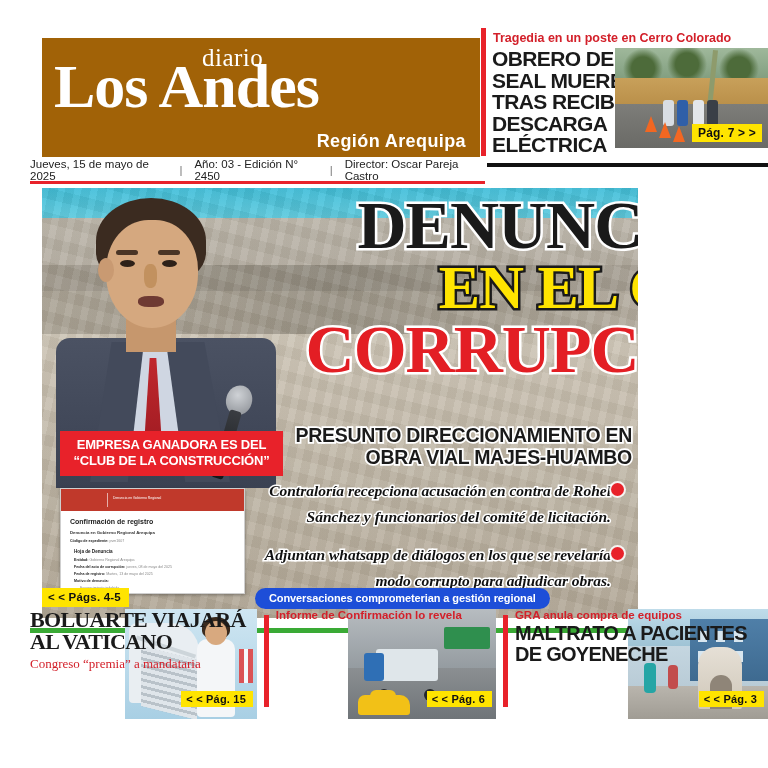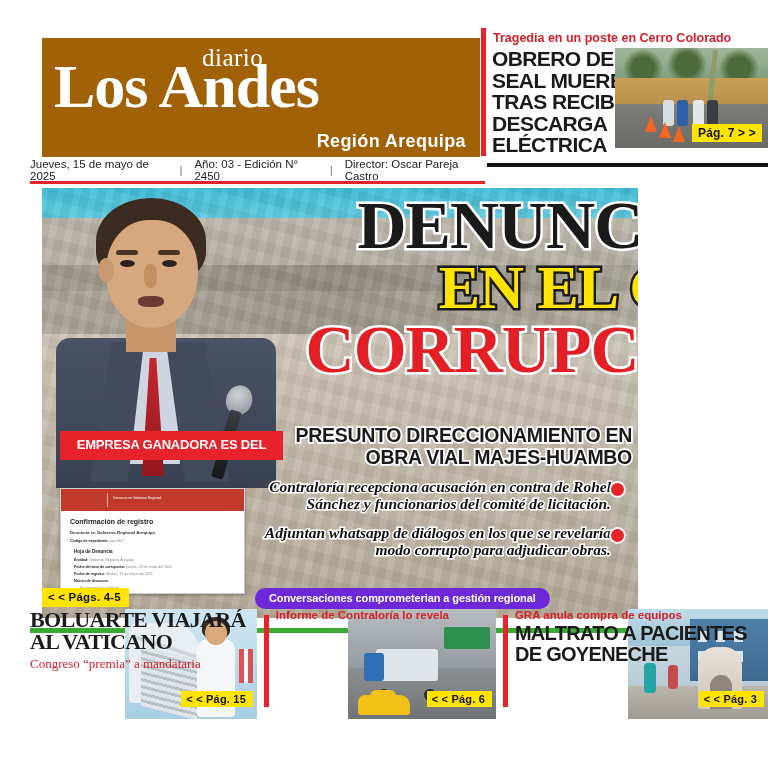--- a/index.html
+++ b/index.html
@@ -154,21 +154,21 @@
   }
   .bullets { position:absolute; right:6px; top:290px; width:372px; }
   .bullet { display:flex; align-items:flex-start; justify-content:flex-end; margin-bottom:12px; }
   .bullet .dot {
     width:13px; height:13px; border-radius:50%; background:#E8222A;
     margin-top:5px; margin-right:8px; flex:0 0 auto;
     box-shadow: 0 0 0 2px rgba(255,255,255,.85);
   }
   .bullet .txt {
     text-align:right; font-family:"Liberation Serif", serif;
-    font-weight:bold; font-style:italic; font-size:15.5px; line-height:17px;
+    font-weight:bold; font-style:italic; font-size:15.5px; line-height:26px;
     color:#111; -webkit-text-stroke: 3px #ffffff; paint-order: stroke fill;
   }
 
   
   .caption-band {
     position:absolute; left:18px; top:243px; width:223px;
     background:#E8222A; color:#fff; text-align:center;
     font-size:13px; font-weight:bold; line-height:16px;
     padding:6px 6px 7px 6px; letter-spacing:-0.2px;
   }
@@ -191,21 +191,21 @@
   .doc-sec { font-size:4.6px; font-weight:bold; color:#222; margin:6px 0 4px 4px; }
   .doc-body2 { margin-left:4px; }
 
   
   .pags-45 { position:absolute; left:0px; top:399px; }
   .pags-45 .pag-badge { font-size:11.5px; padding:3px 8px 3.5px 6px; }
 
   
   .green-pill {
     position:absolute; left:213px; top:400px;
-    background:#6d28d9; color:#fff; border-radius:11px;
+    background:#1d4ed8; color:#fff; border-radius:11px;
     font-size:11px; font-weight:bold; padding:4px 14px 5px 14px;
     letter-spacing:-0.1px; white-space:nowrap;
   }
 
   
   .green-rule { position:absolute; left:30px; top:628px; width:738px; height:5px; background:#3AAA35; }
 
   
   .bottom { position:absolute; left:30px; top:609px; width:738px; height:110px; display:flex; }
   .bstory { position:relative; height:110px; overflow:hidden; }
@@ -377,20 +377,21 @@
         <span class="dot"></span>
       </div>
       <div class="bullet">
         <span class="txt">Adjuntan whatsapp de diálogos en los que se revelaría modo corrupto para adjudicar obras.</span>
         <span class="dot"></span>
       </div>
     </div>
 
     <div class="caption-band">
       <div>EMPRESA GANADORA ES DEL</div>
+      <div>“CLUB DE LA CONSTRUCCIÓN”</div>
     </div>
 
     <div class="doc-inset">
       <div class="bar">
         <div class="vline"></div>
         <div class="lbl">Denuncia en Gobierno Regional</div>
       </div>
       <div class="body">
         <div class="doc-title">Confirmación de registro</div>
         <div class="doc-sub">Denuncia en Gobierno Regional Arequipa</div>
@@ -457,21 +458,21 @@
         <div class="bldg"></div>
         <div class="sign"></div>
         <div class="street"></div>
         <div class="truck-body"></div>
         <div class="truck-cab"></div>
         <div class="wheel" style="left:30px;"></div>
         <div class="wheel" style="left:76px;"></div>
         <div class="taxi-top"></div>
         <div class="taxi"></div>
       </div>
-      <div class="b-kicker">Informe de Contraloría lo revela</div>
+      <div class="b-kicker">Informe de Confirmación lo revela</div>
       <div class="b-pag">
         <span class="pag-badge">&lt; &lt; Pág. 6</span>
       </div>
     </div>
 
     <div class="vdiv"></div>
 
     <div class="bstory b3">
       <div class="b-photo ph3">
         <div class="sky2"></div>

